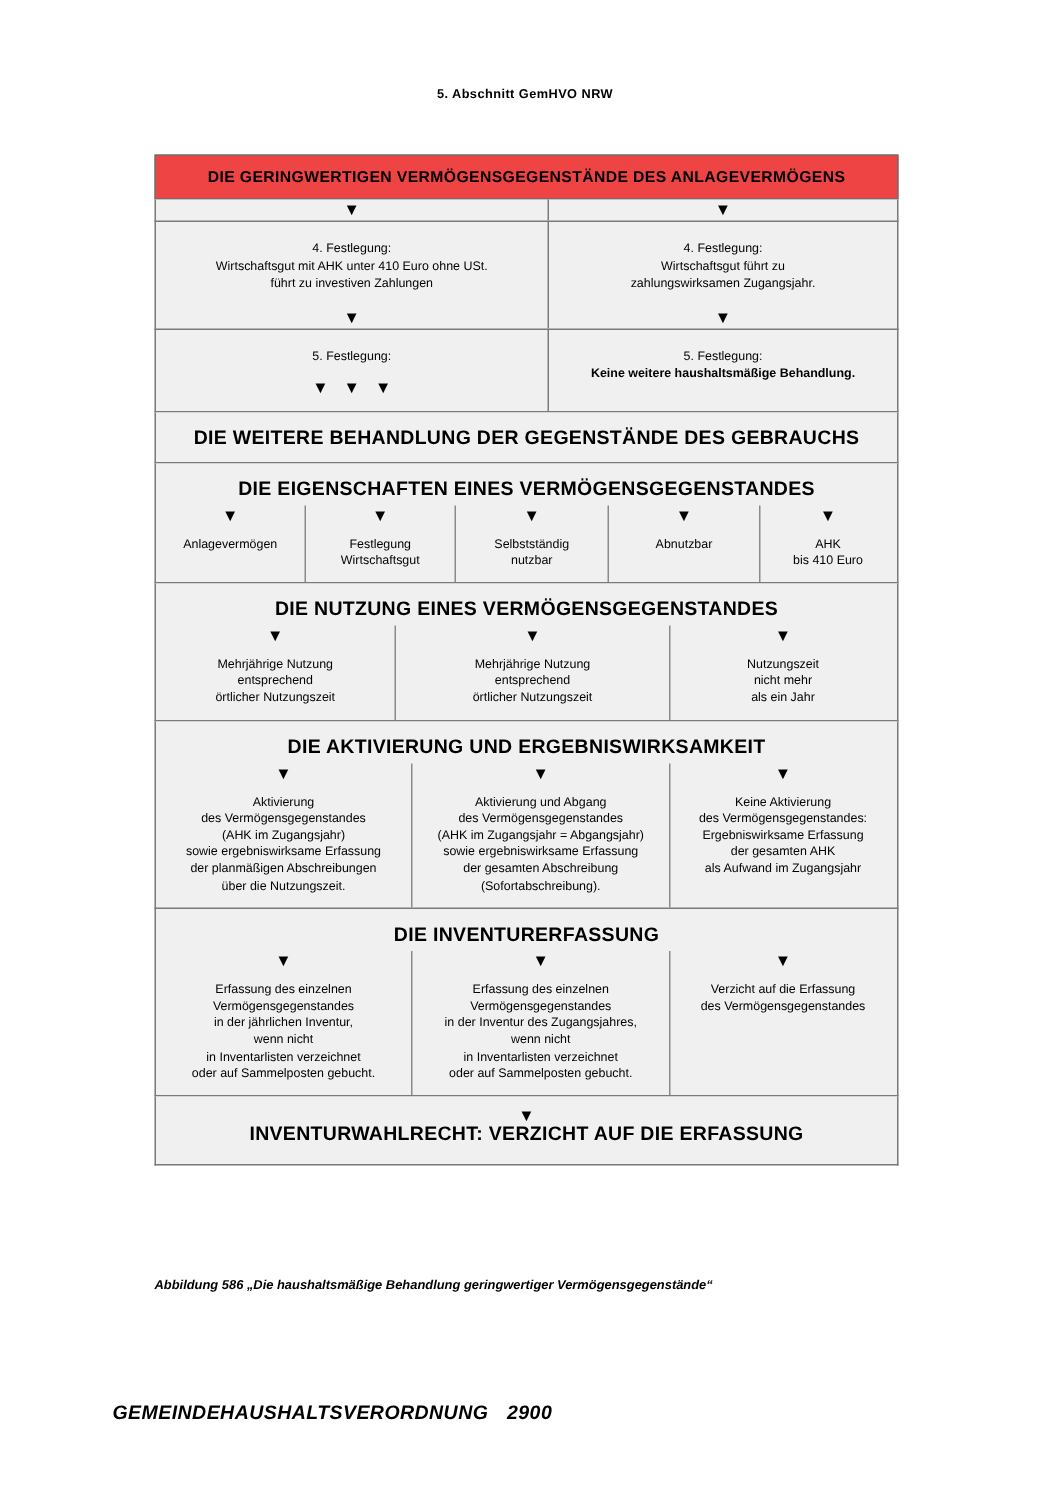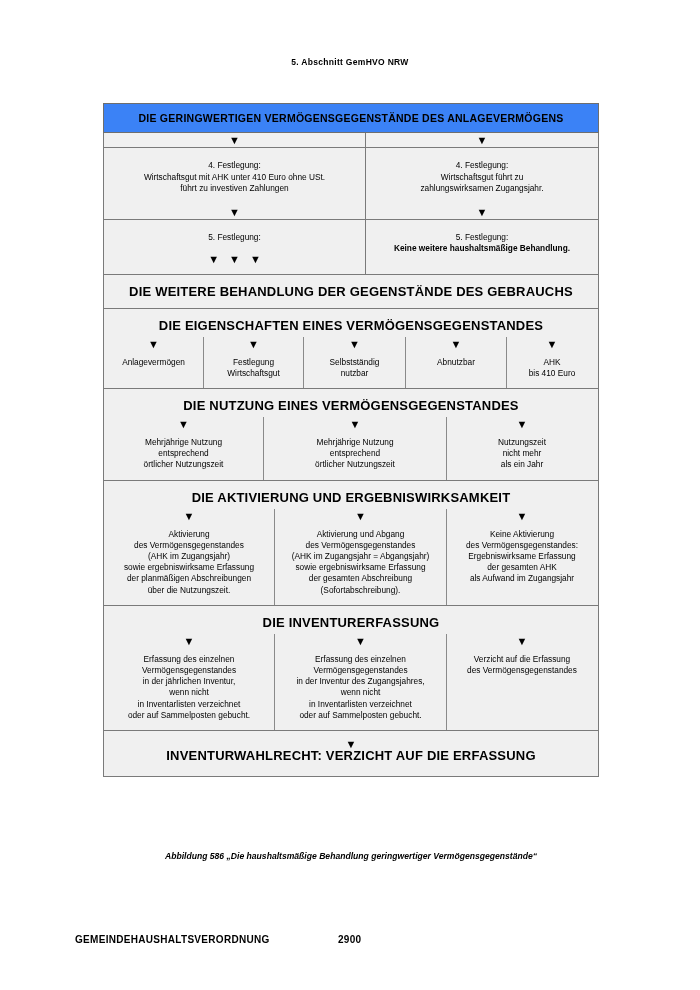--- a/index.html
+++ b/index.html
@@ -36,21 +36,21 @@
   }
 
   .band {
     border: 1px solid #7a7a7a;
     border-top: none;
     background: #f0f0f0;
   }
 
   
   .title-bar {
-    background: #3b82f6;
+    background: #ef4444;
     border: 1px solid #6e6e6e;
     height: 30px;
     display: flex;
     align-items: center;
     justify-content: center;
     font-size: 10.5px;
     font-weight: bold;
     letter-spacing: 0.25px;
   }
 
@@ -123,34 +123,34 @@
   
   .k3a { width: 170px; }
   .k3b { width: 172px; }
   .k3c { width: 151px; }
 
   
   .caption {
     position: absolute;
     left: 103px;
     width: 496px;
-    text-align: center;
     font-size: 8.6px;
     font-style: italic;
     font-weight: bold;
   }
 
   
   .footer {
     position: absolute;
     left: 75px;
     top: 934px;
-    font-size: 10px;
+    font-size: 13px;
     font-weight: bold;
     letter-spacing: 0.3px;
+    font-style: italic;
   }
   .footer .pageno { position: absolute; left: 263px; top: 0; }
 </style>
 </head>
 <body>
 
 <div class="page-header">
   <div>5. Abschnitt GemHVO NRW</div>
 </div>
 

